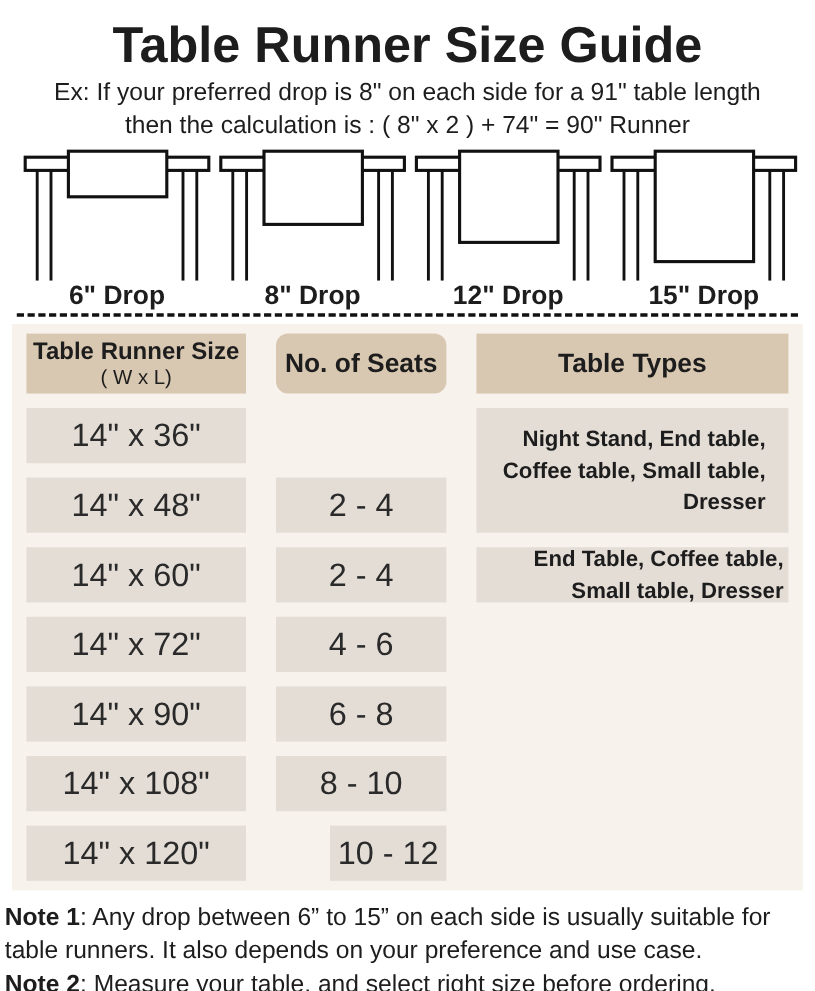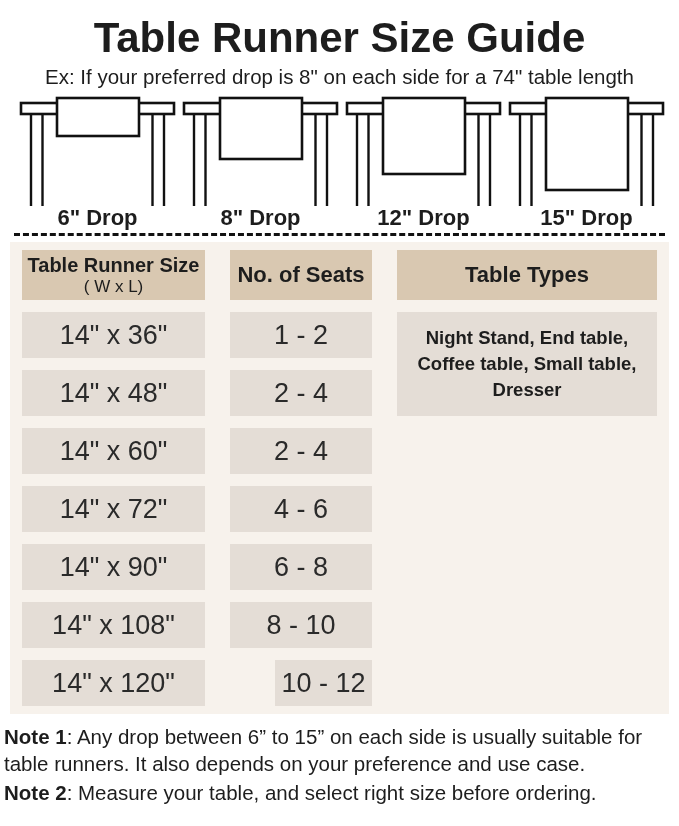--- a/index.html
+++ b/index.html
@@ -38,37 +38,38 @@
   }
   .h-main { font-size:20px; font-weight:bold; line-height:1.15; }
   .h-sub  { font-size:17px; font-weight:normal; line-height:1.15; }
   .h-big  { font-size:22px; font-weight:bold; }
   .cell {
     background:#e4ddd6; display:flex; align-items:center; justify-content:center;
     font-size:27px; color:#2a2a2a;
   }
   .tcell {
     background:#e4ddd6; display:flex; align-items:center; justify-content:center;
-    text-align:center; font-weight:bold; font-size:18.5px; line-height:1.4;
+    text-align:right; font-weight:bold; font-size:18.5px; line-height:1.4;
   }
   .tg-a span { display:inline-block; max-width:222px; }
   .tg-b span { display:inline-block; max-width:252px; }
   .tg-c span { display:inline-block; max-width:185px; }
 
   .notes { margin:9px 4px 0; font-size:20.5px; line-height:1.32; }
   .notes p { margin:2px 0; }
   .note-label { font-weight:bold; }
 </style>
 </head>
 <body>
 
 <div>
 
   <h1 class="title">Table Runner Size Guide</h1>
-  <p class="ex">Ex: If your preferred drop is 8" on each side for a 74" table length</p>
+  <p class="ex">Ex: If your preferred drop is 8" on each side for a 91" table length</p>
+  <p class="ex">then the calculation is : ( 8" x 2 ) + 74" = 90" Runner</p>
 
   <div class="illustrations">
 
     <figure class="drop-fig">
       <svg width="163" height="112" viewBox="0 0 163 112">
         <rect x="5" y="9" width="153" height="11" fill="#fff" stroke="#111" stroke-width="2.6"></rect>
         <line x1="15" y1="20" x2="15" y2="112" stroke="#111" stroke-width="2.4"></line>
         <line x1="26.5" y1="20" x2="26.5" y2="112" stroke="#111" stroke-width="2.4"></line>
         <line x1="136.5" y1="20" x2="136.5" y2="112" stroke="#111" stroke-width="2.4"></line>
         <line x1="148" y1="20" x2="148" y2="112" stroke="#111" stroke-width="2.4"></line>
@@ -114,45 +115,47 @@
     </figure>
 
   </div>
 
   <div class="size-table">
 
     <div class="hcell" style="grid-row:1; grid-column:1;">
       <span class="h-main">Table Runner Size</span>
       <span class="h-sub">( W x L)</span>
     </div>
-    <div class="hcell" style="grid-row:1; grid-column:2;">
+    <div class="hcell" style="grid-row:1; grid-column:2;border-radius:10px;">
       <span class="h-big">No. of Seats</span>
     </div>
     <div class="hcell" style="grid-row:1; grid-column:3;">
       <span class="h-big">Table Types</span>
     </div>
 
     <div class="cell" style="grid-row:2; grid-column:1;">14" x 36"</div>
     <div class="cell" style="grid-row:3; grid-column:1;">14" x 48"</div>
     <div class="cell" style="grid-row:4; grid-column:1;">14" x 60"</div>
     <div class="cell" style="grid-row:5; grid-column:1;">14" x 72"</div>
     <div class="cell" style="grid-row:6; grid-column:1;">14" x 90"</div>
     <div class="cell" style="grid-row:7; grid-column:1;">14" x 108"</div>
     <div class="cell" style="grid-row:8; grid-column:1;">14" x 120"</div>
 
-    <div class="cell" style="grid-row:2; grid-column:2;">1 - 2</div>
     <div class="cell" style="grid-row:3; grid-column:2;">2 - 4</div>
     <div class="cell" style="grid-row:4; grid-column:2;">2 - 4</div>
     <div class="cell" style="grid-row:5; grid-column:2;">4 - 6</div>
     <div class="cell" style="grid-row:6; grid-column:2;">6 - 8</div>
     <div class="cell" style="grid-row:7; grid-column:2;text-align:right;">8 - 10</div>
     <div class="cell" style="grid-row:8; grid-column:2;margin-left:45px;">10 - 12</div>
 
     <div class="tcell tg-a" style="grid-row:2 / span 2; grid-column:3;">
       <span>Night Stand, End table, Coffee table, Small table, Dresser</span>
+    </div>
+    <div class="tcell tg-b" style="grid-row:4; grid-column:3;">
+      <span>End Table, Coffee table, Small table, Dresser</span>
     </div>
 
   </div>
 
   <div class="notes">
     <p><span class="note-label">Note 1</span><span>: Any drop between 6” to 15” on each side is usually suitable for table runners. It also depends on your preference and use case.</span></p>
     <p><span class="note-label">Note 2</span><span>: Measure your table, and select right size before ordering.</span></p>
   </div>
 
 </div>

